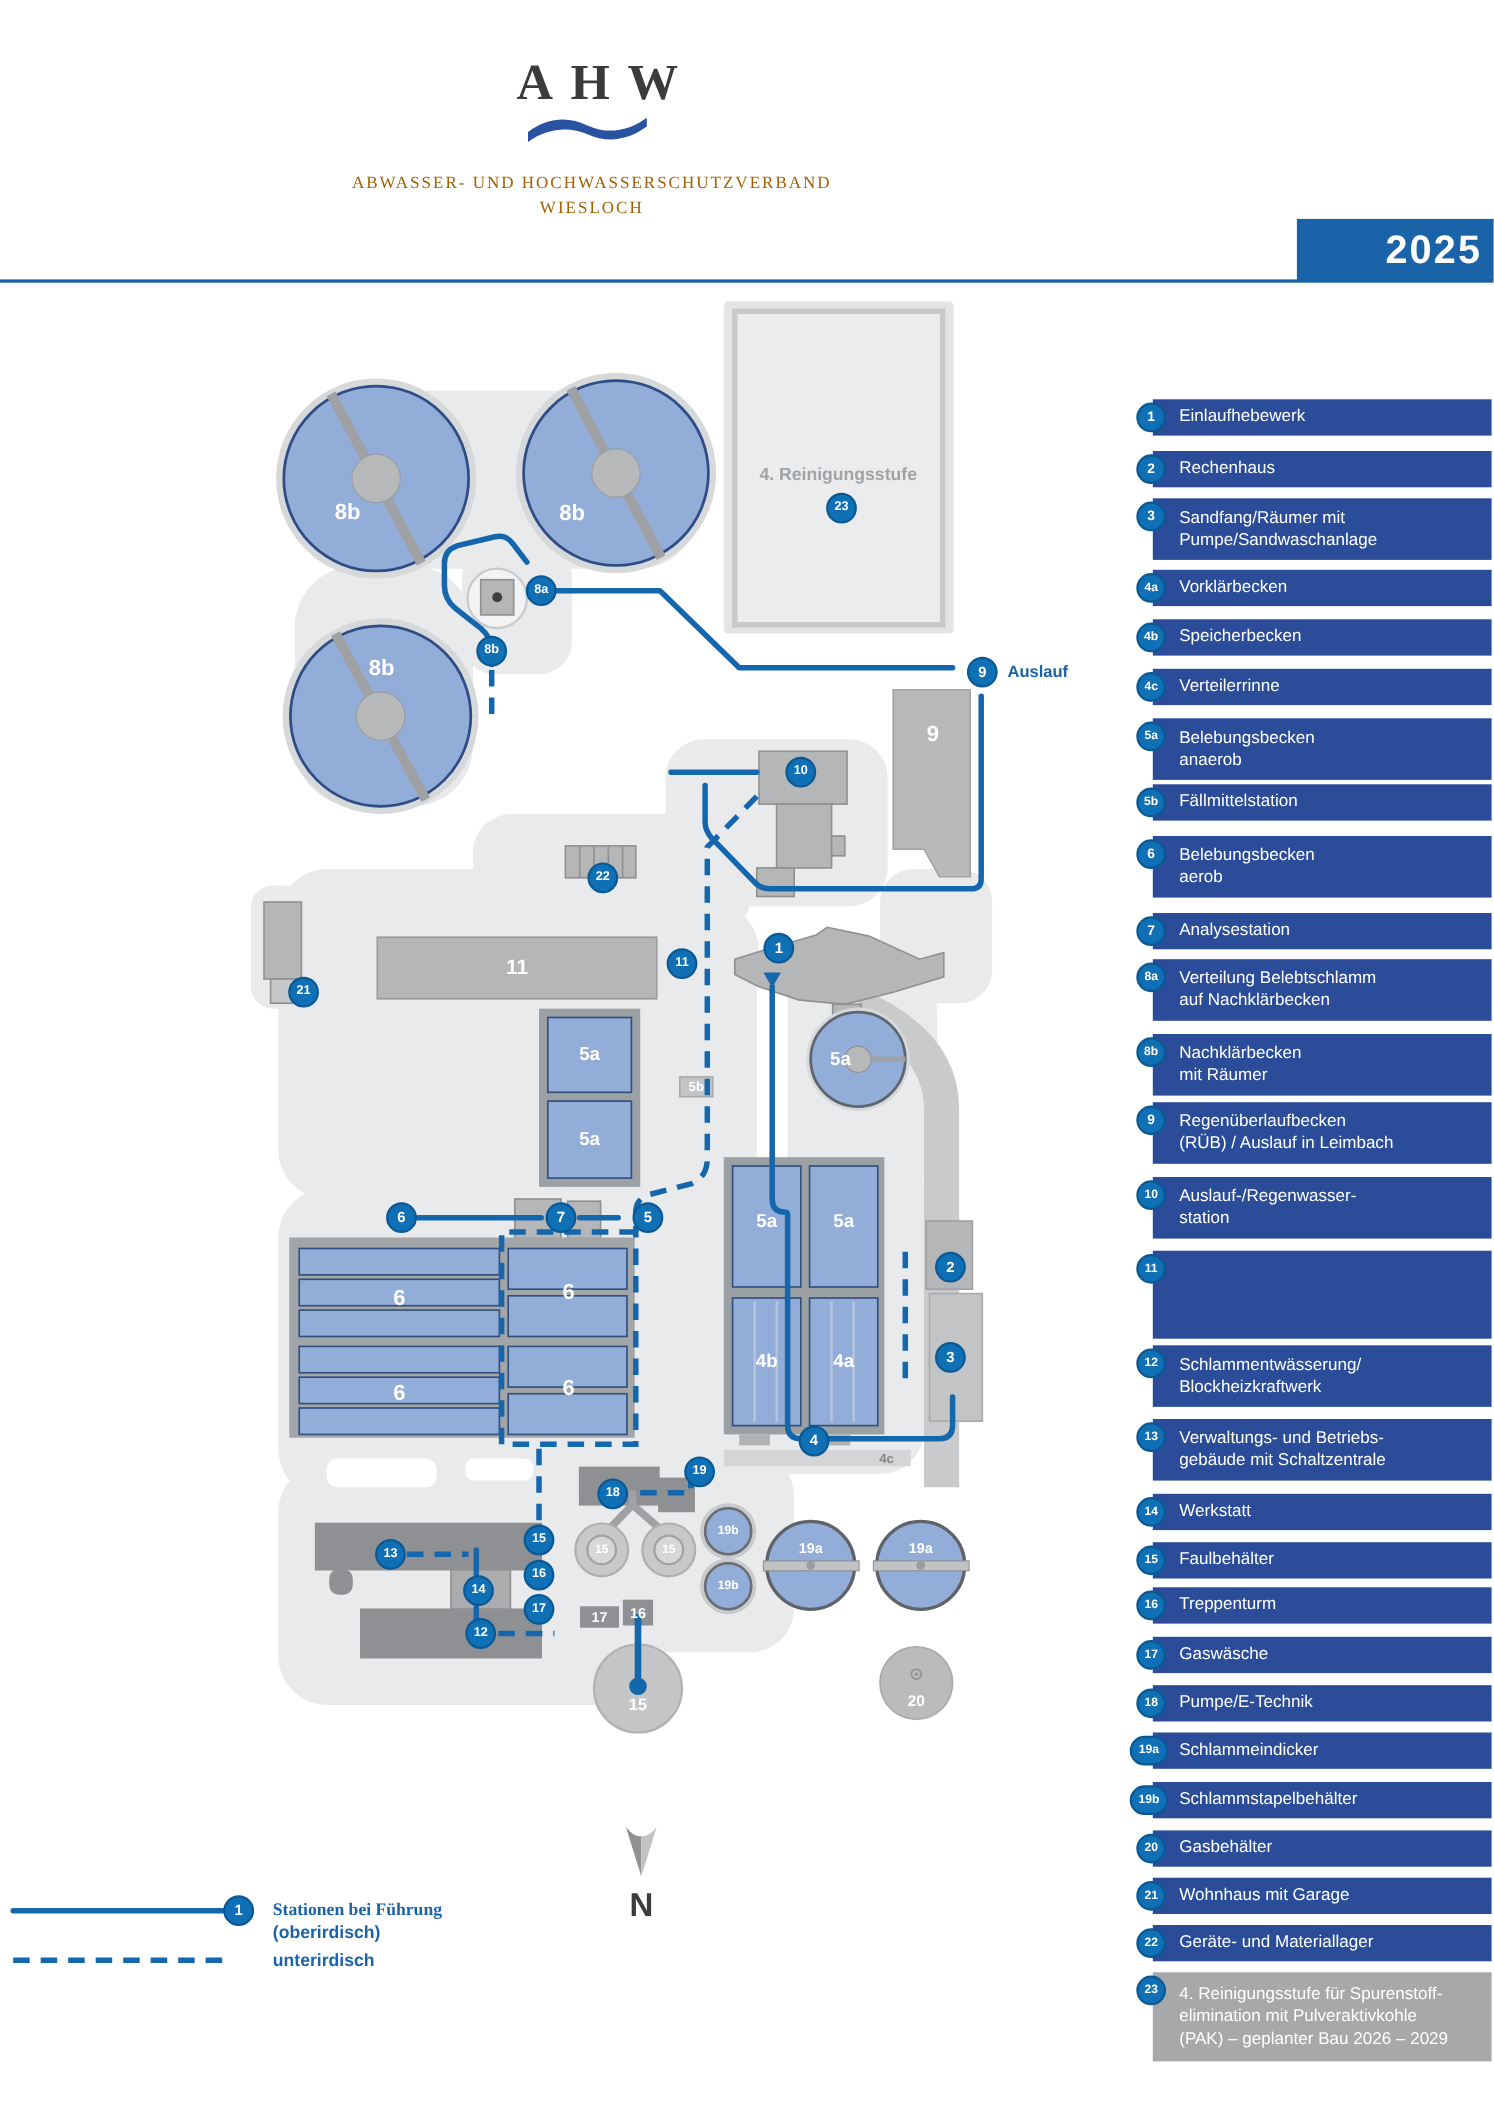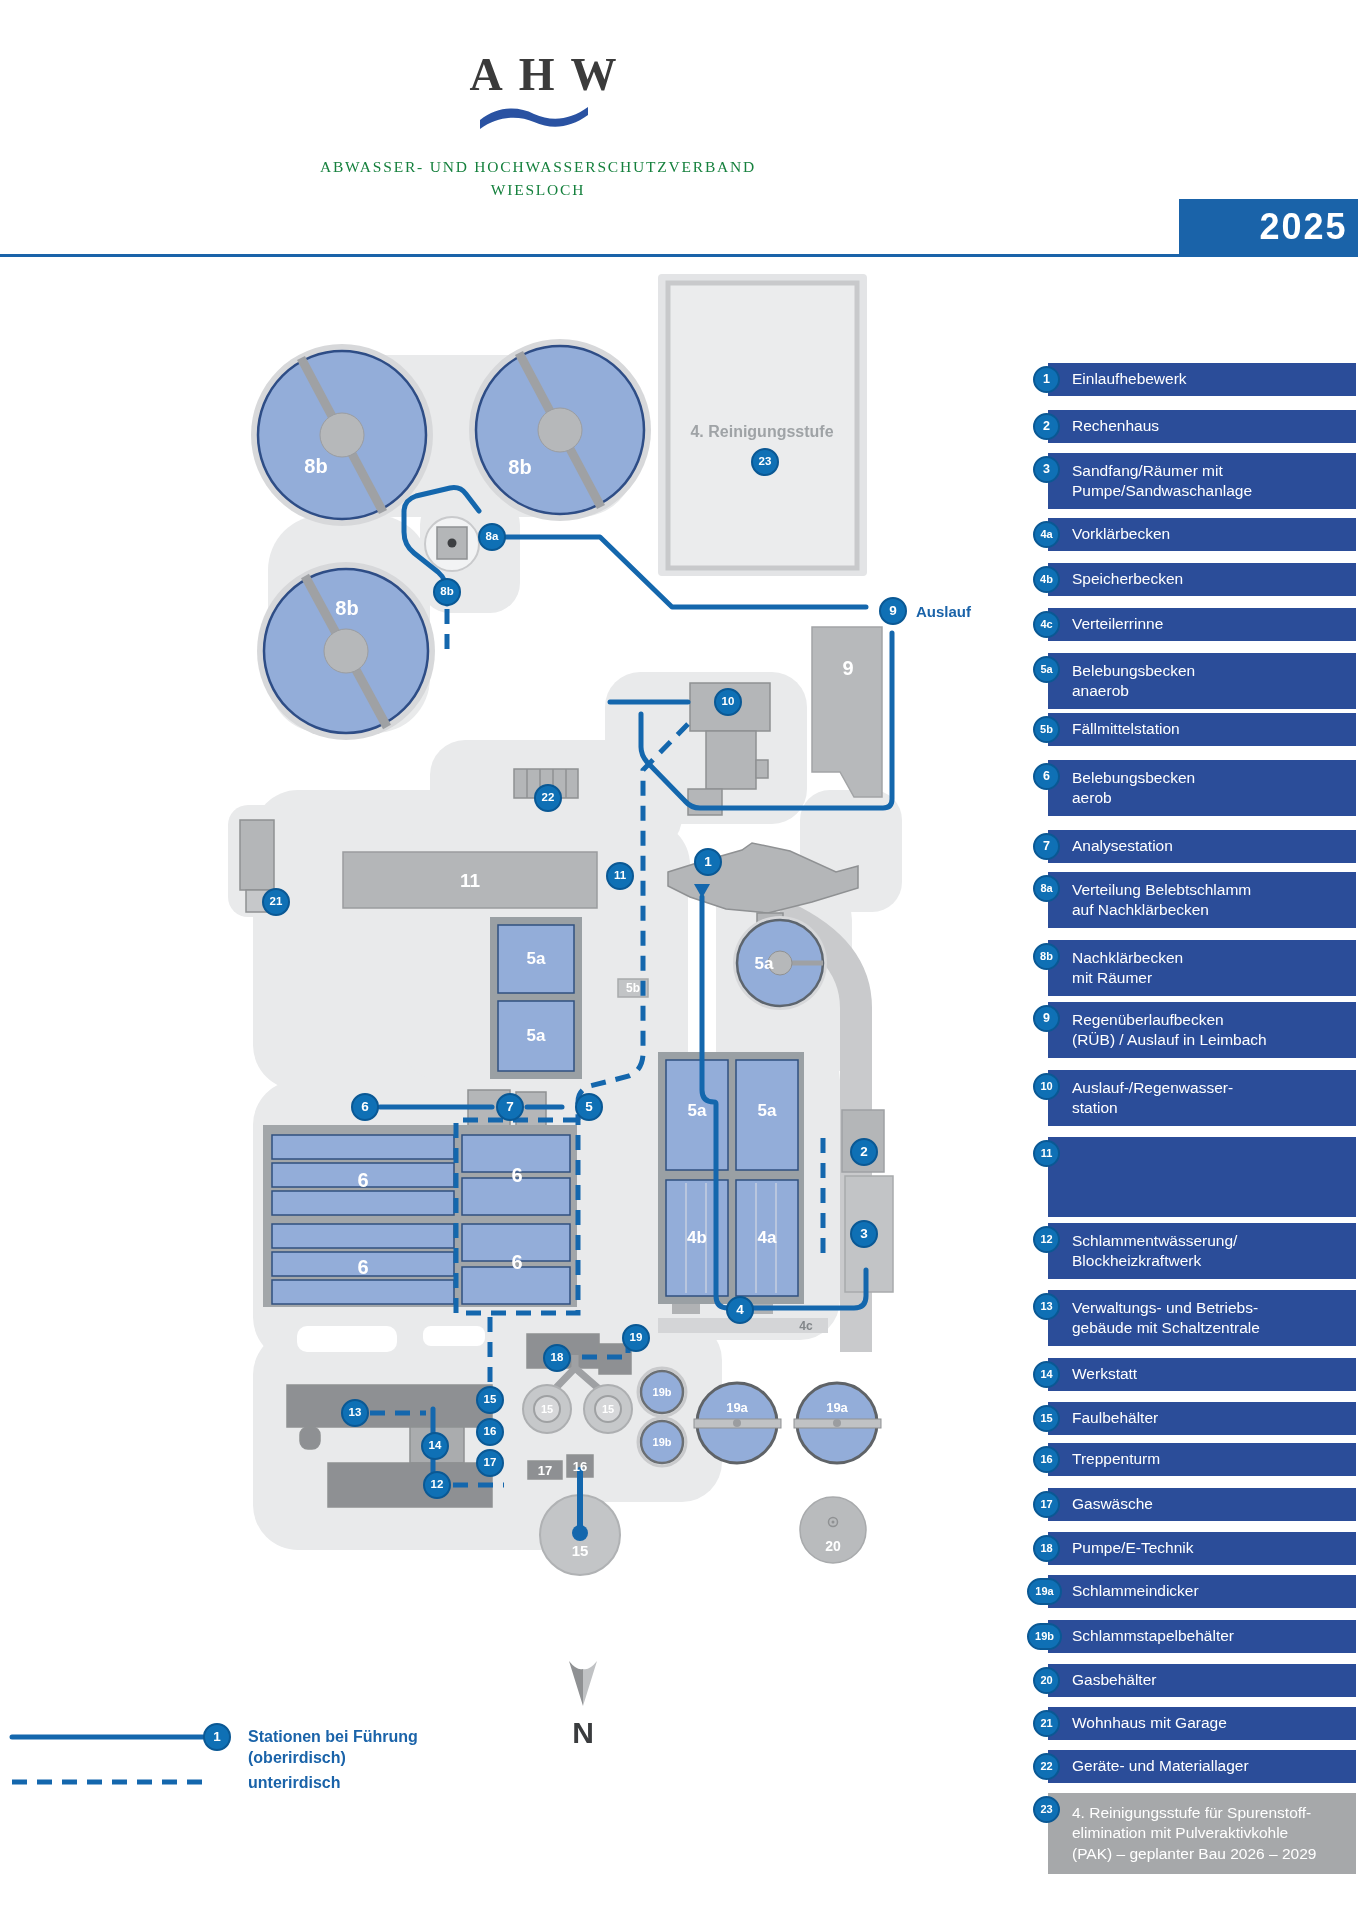--- a/index.html
+++ b/index.html
@@ -3,21 +3,21 @@
 <meta charset="utf-8">
 <style>
   html,body{margin:0;padding:0;background:#fff;}
   #page{position:relative;width:1358px;height:1920px;background:#fff;overflow:hidden;
         font-family:"Liberation Sans",sans-serif;}
   
   .logo-acronym{position:absolute;left:393px;top:48px;width:300px;text-align:center;
     font-family:"Liberation Serif",serif;font-weight:600;font-size:46px;color:#3b3b3b;
     letter-spacing:16px;text-indent:16px;}
   .org-line{position:absolute;left:238px;width:600px;text-align:center;
-    font-family:"Liberation Serif",serif;color:#15803d;font-size:15.5px;letter-spacing:1.8px;}
+    font-family:"Liberation Serif",serif;color:#a16207;font-size:15.5px;letter-spacing:1.8px;}
   #org1{top:158px;} #org2{top:181px;}
   .year-badge{position:absolute;left:1179px;top:199px;width:179px;height:56px;background:#1a63a9;
     color:#fff;display:flex;align-items:center;justify-content:center;font-weight:bold;
     font-size:36px;letter-spacing:2px;padding-left:35px;}
   .top-rule{position:absolute;left:0;top:254px;width:1358px;height:3px;background:#1a63a9;}
   
   #mapsvg{position:absolute;left:0;top:0;}
   
   .marker{position:absolute;width:28px;height:28px;border-radius:50%;background:#0f70b5;
     border:2px solid #0a5894;color:#fff;display:flex;align-items:center;justify-content:center;
@@ -301,21 +301,21 @@
   <div class="marker m2" style="left:490px;top:1400px;">15</div>
   <div class="marker m2" style="left:490px;top:1432px;">16</div>
   <div class="marker m2" style="left:490px;top:1463px;">17</div>
   <div class="marker m2" style="left:557px;top:1358px;">18</div>
   <div class="marker m2" style="left:636px;top:1338px;">19</div>
   <div class="marker m2" style="left:276px;top:902px;">21</div>
   <div class="marker m2" style="left:548px;top:798px;">22</div>
   <div class="marker m2" style="left:765px;top:462px;">23</div>
 
   <div class="marker" style="left:217px;top:1737px;">1</div>
-  <div class="flowtxt" style="left:248px;top:1727px;">Stationen bei Führung</div>
+  <div class="flowtxt" style="left:248px;top:1727px;font-family:Liberation Serif, serif;">Stationen bei Führung</div>
   <div class="flowtxt" style="left:248px;top:1748px;">(oberirdisch)</div>
   <div class="flowtxt" style="left:248px;top:1773px;">unterirdisch</div>
 
   <div class="lrow" style="top:363px;height:33px;">
       <span class="lnum">1</span>
       <div class="ltext">Einlaufhebewerk</div>
     </div>
   <div class="lrow" style="top:410px;height:33px;">
       <span class="lnum">2</span>
       <div class="ltext">Rechenhaus</div>

